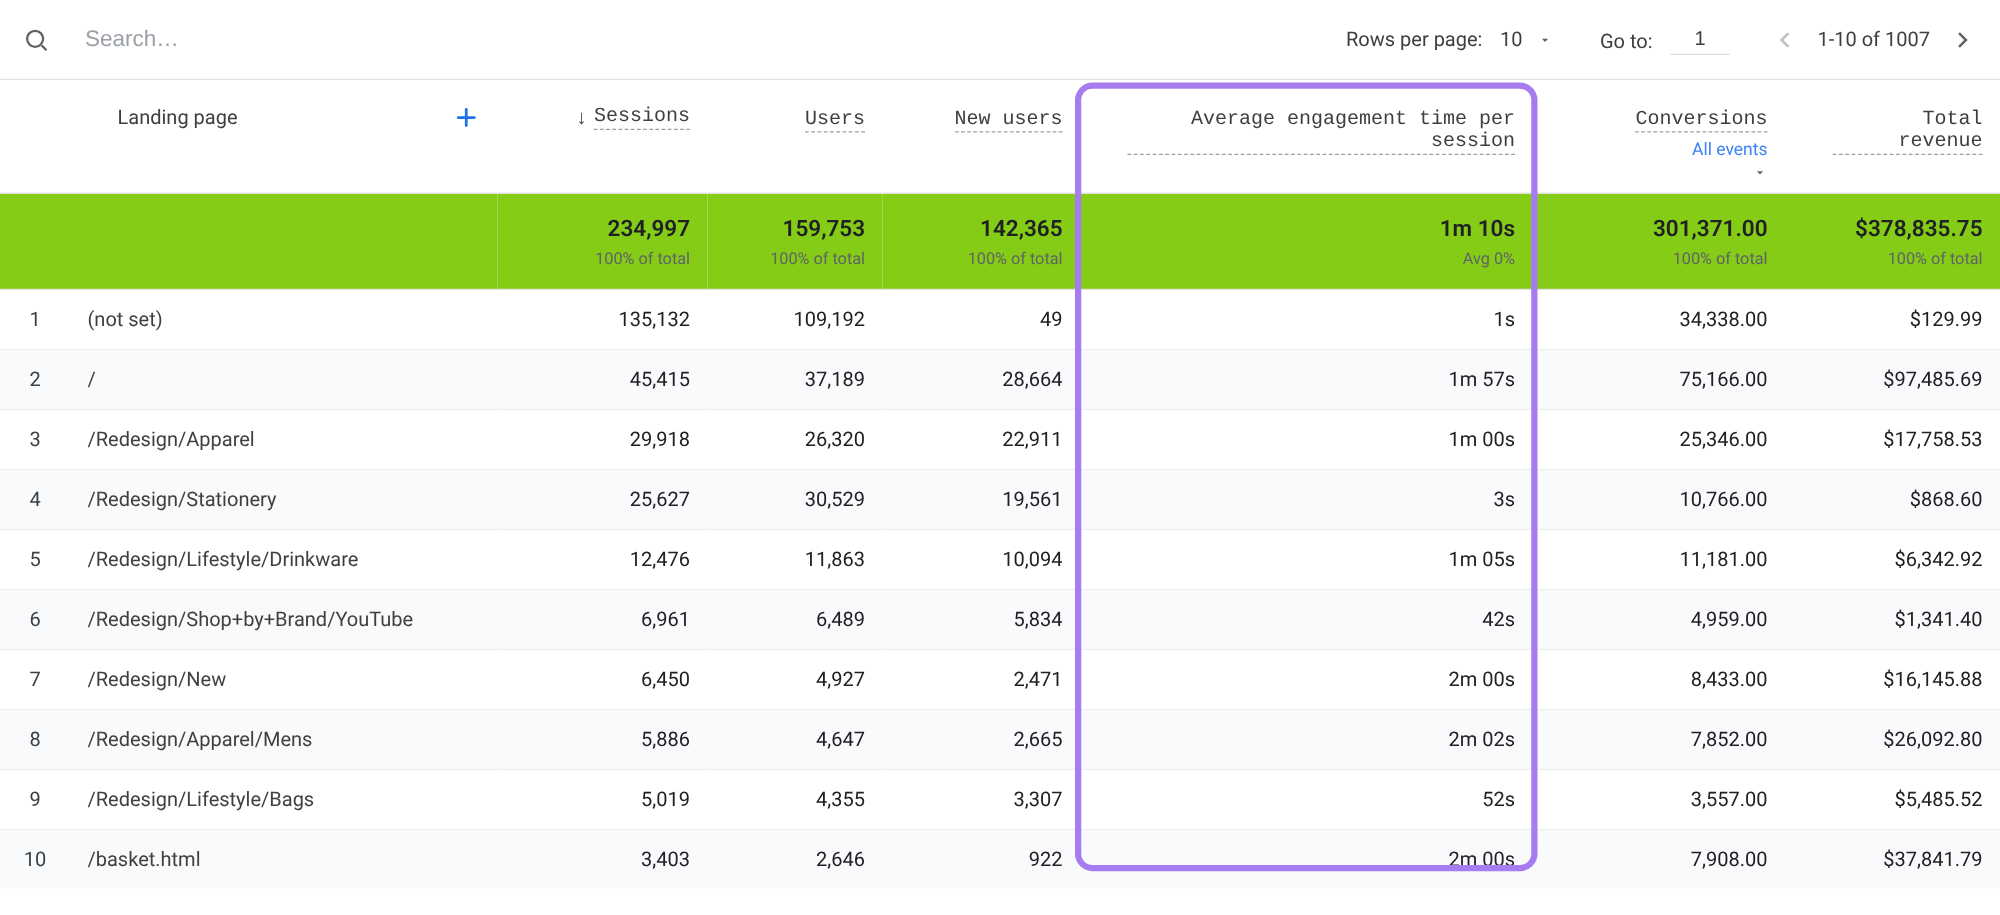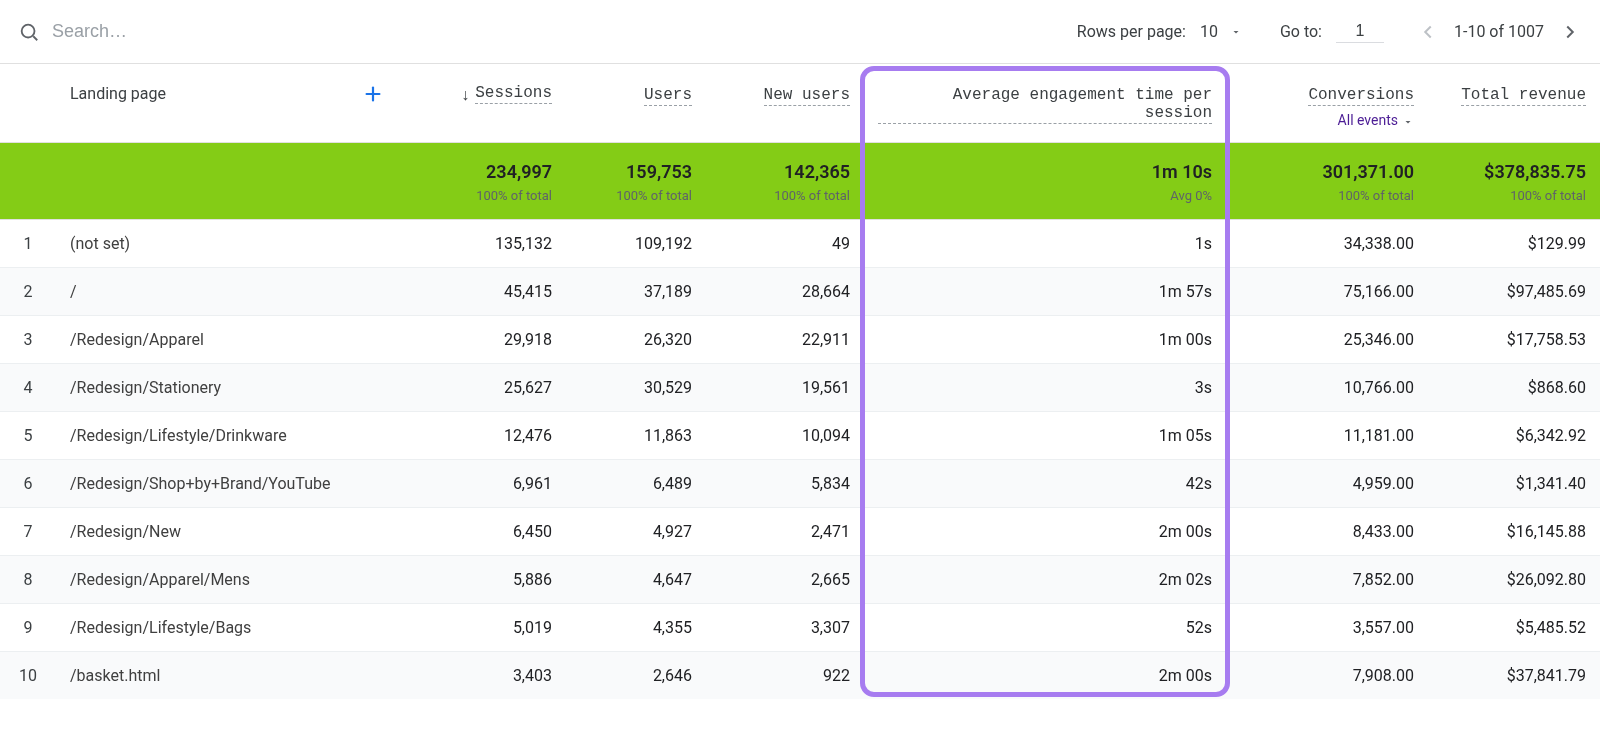--- a/index.html
+++ b/index.html
@@ -16,36 +16,36 @@
     display: flex;
     align-items: center;
     justify-content: space-between;
     padding: 10px 18px;
     border-bottom: 1px solid #e0e0e0;
     height: 64px;
   }
   .search-wrap {
     display: flex;
     align-items: center;
-    gap: 10px;
+    gap: 26px;
     flex: 1;
   }
   .search-icon svg { display: block; }
   .search-input {
     border: none;
     outline: none;
     font-size: 18px;
     color: #5f6368;
     width: 260px;
     background: transparent;
   }
   .search-input::placeholder { color: #9aa0a6; }
   .toolbar-right {
     display: flex;
-    align-items: flex-start;
+    align-items: flex-end;
     gap: 32px;
     color: #3c4043;
     font-size: 16px;
   }
   .rpp, .goto, .paginate {
     display: flex;
     align-items: center;
     gap: 14px;
   }
   .rpp-value { display: flex; align-items: center; gap: 6px; }
@@ -92,35 +92,37 @@
     border-bottom: 1px solid #e0e0e0;
     position: relative;
     height: 78px;
   }
   thead th.dim-head { text-align: left; }
   thead th.idx-head { }
   .head-label {
     display: inline-flex;
     align-items: center;
     gap: 6px;
+    margin-left: 24px;
   }
   .dotted {
     border-bottom: 1px dashed #9aa0a6;
     padding-bottom: 1px;
     font-family: Liberation Mono, monospace;
   }
   .sort-arrow { font-weight: 600; color:#3c4043; }
   .sub-dd {
     display: flex;
     justify-content: flex-end;
     margin-top: 6px;
     font-size: 14px;
-    color: #4c1d95;
+    color: #3b82f6;
     align-items: flex-end;
     gap: 4px;
+    flex-direction: column;
   }
   .add-btn {
     position: absolute;
     right: 14px;
     top: 18px;
     color: #1a73e8;
     font-size: 28px;
     line-height: 1;
     font-weight: 300;
   }

